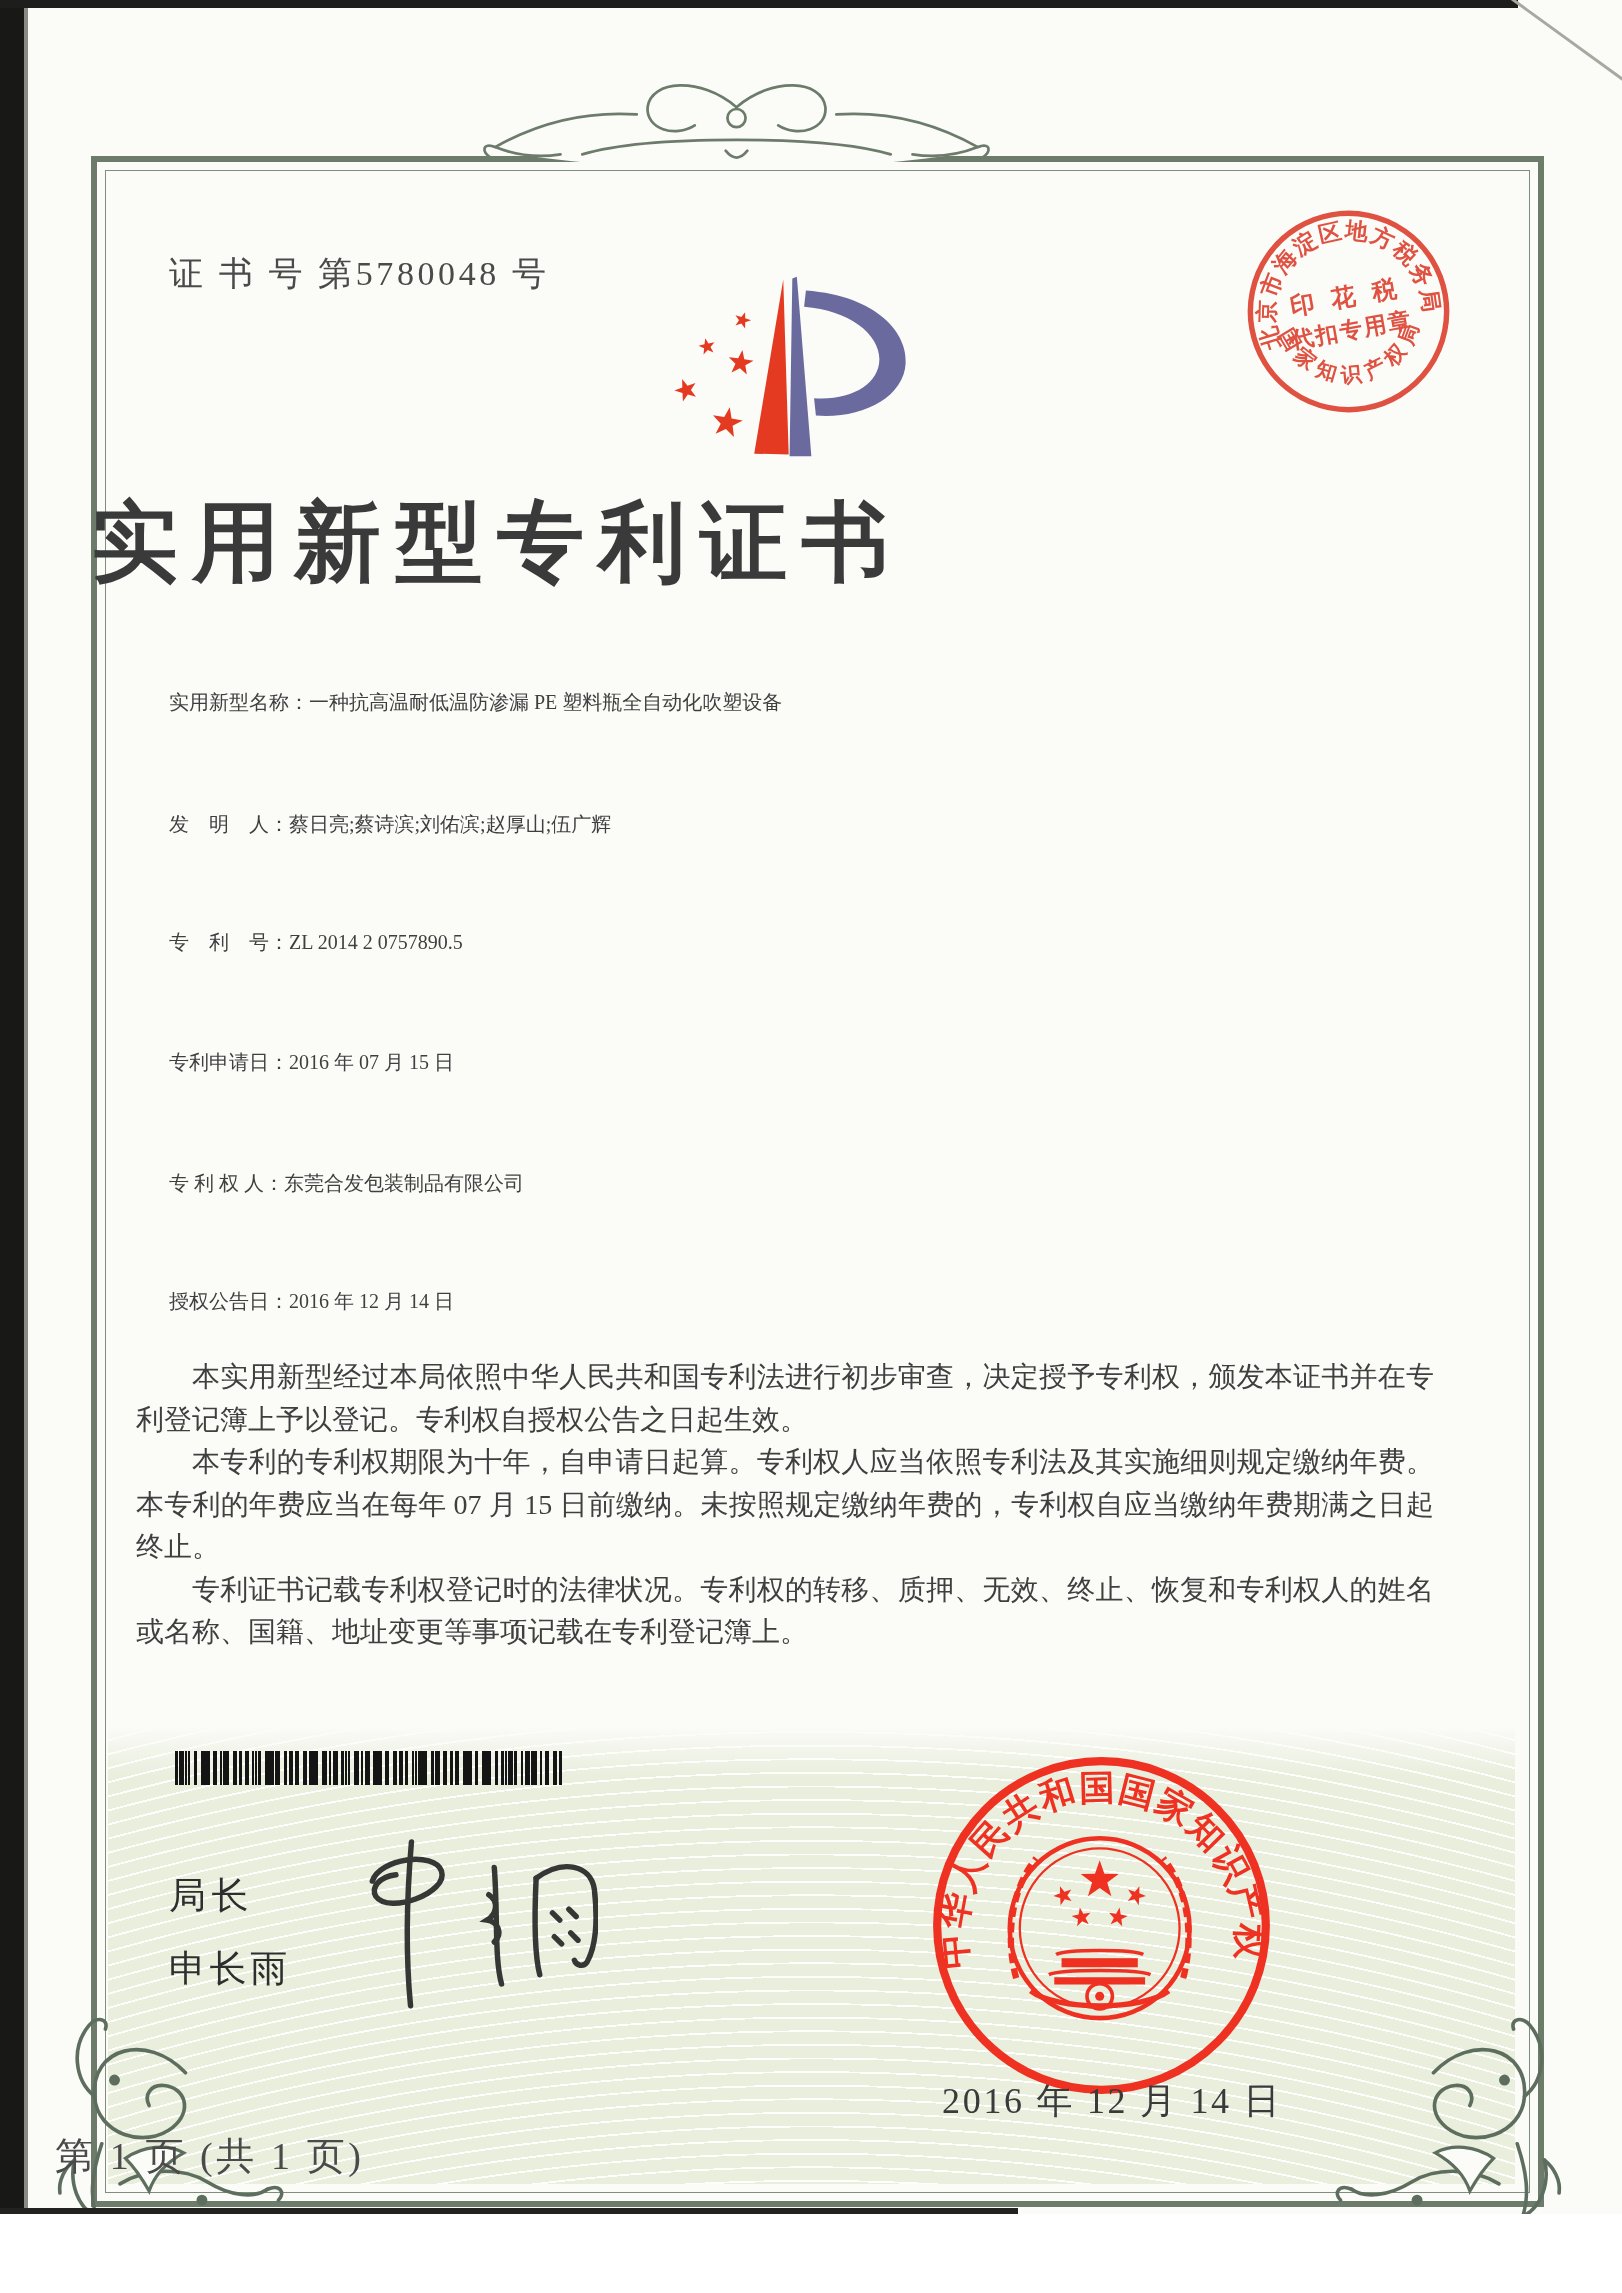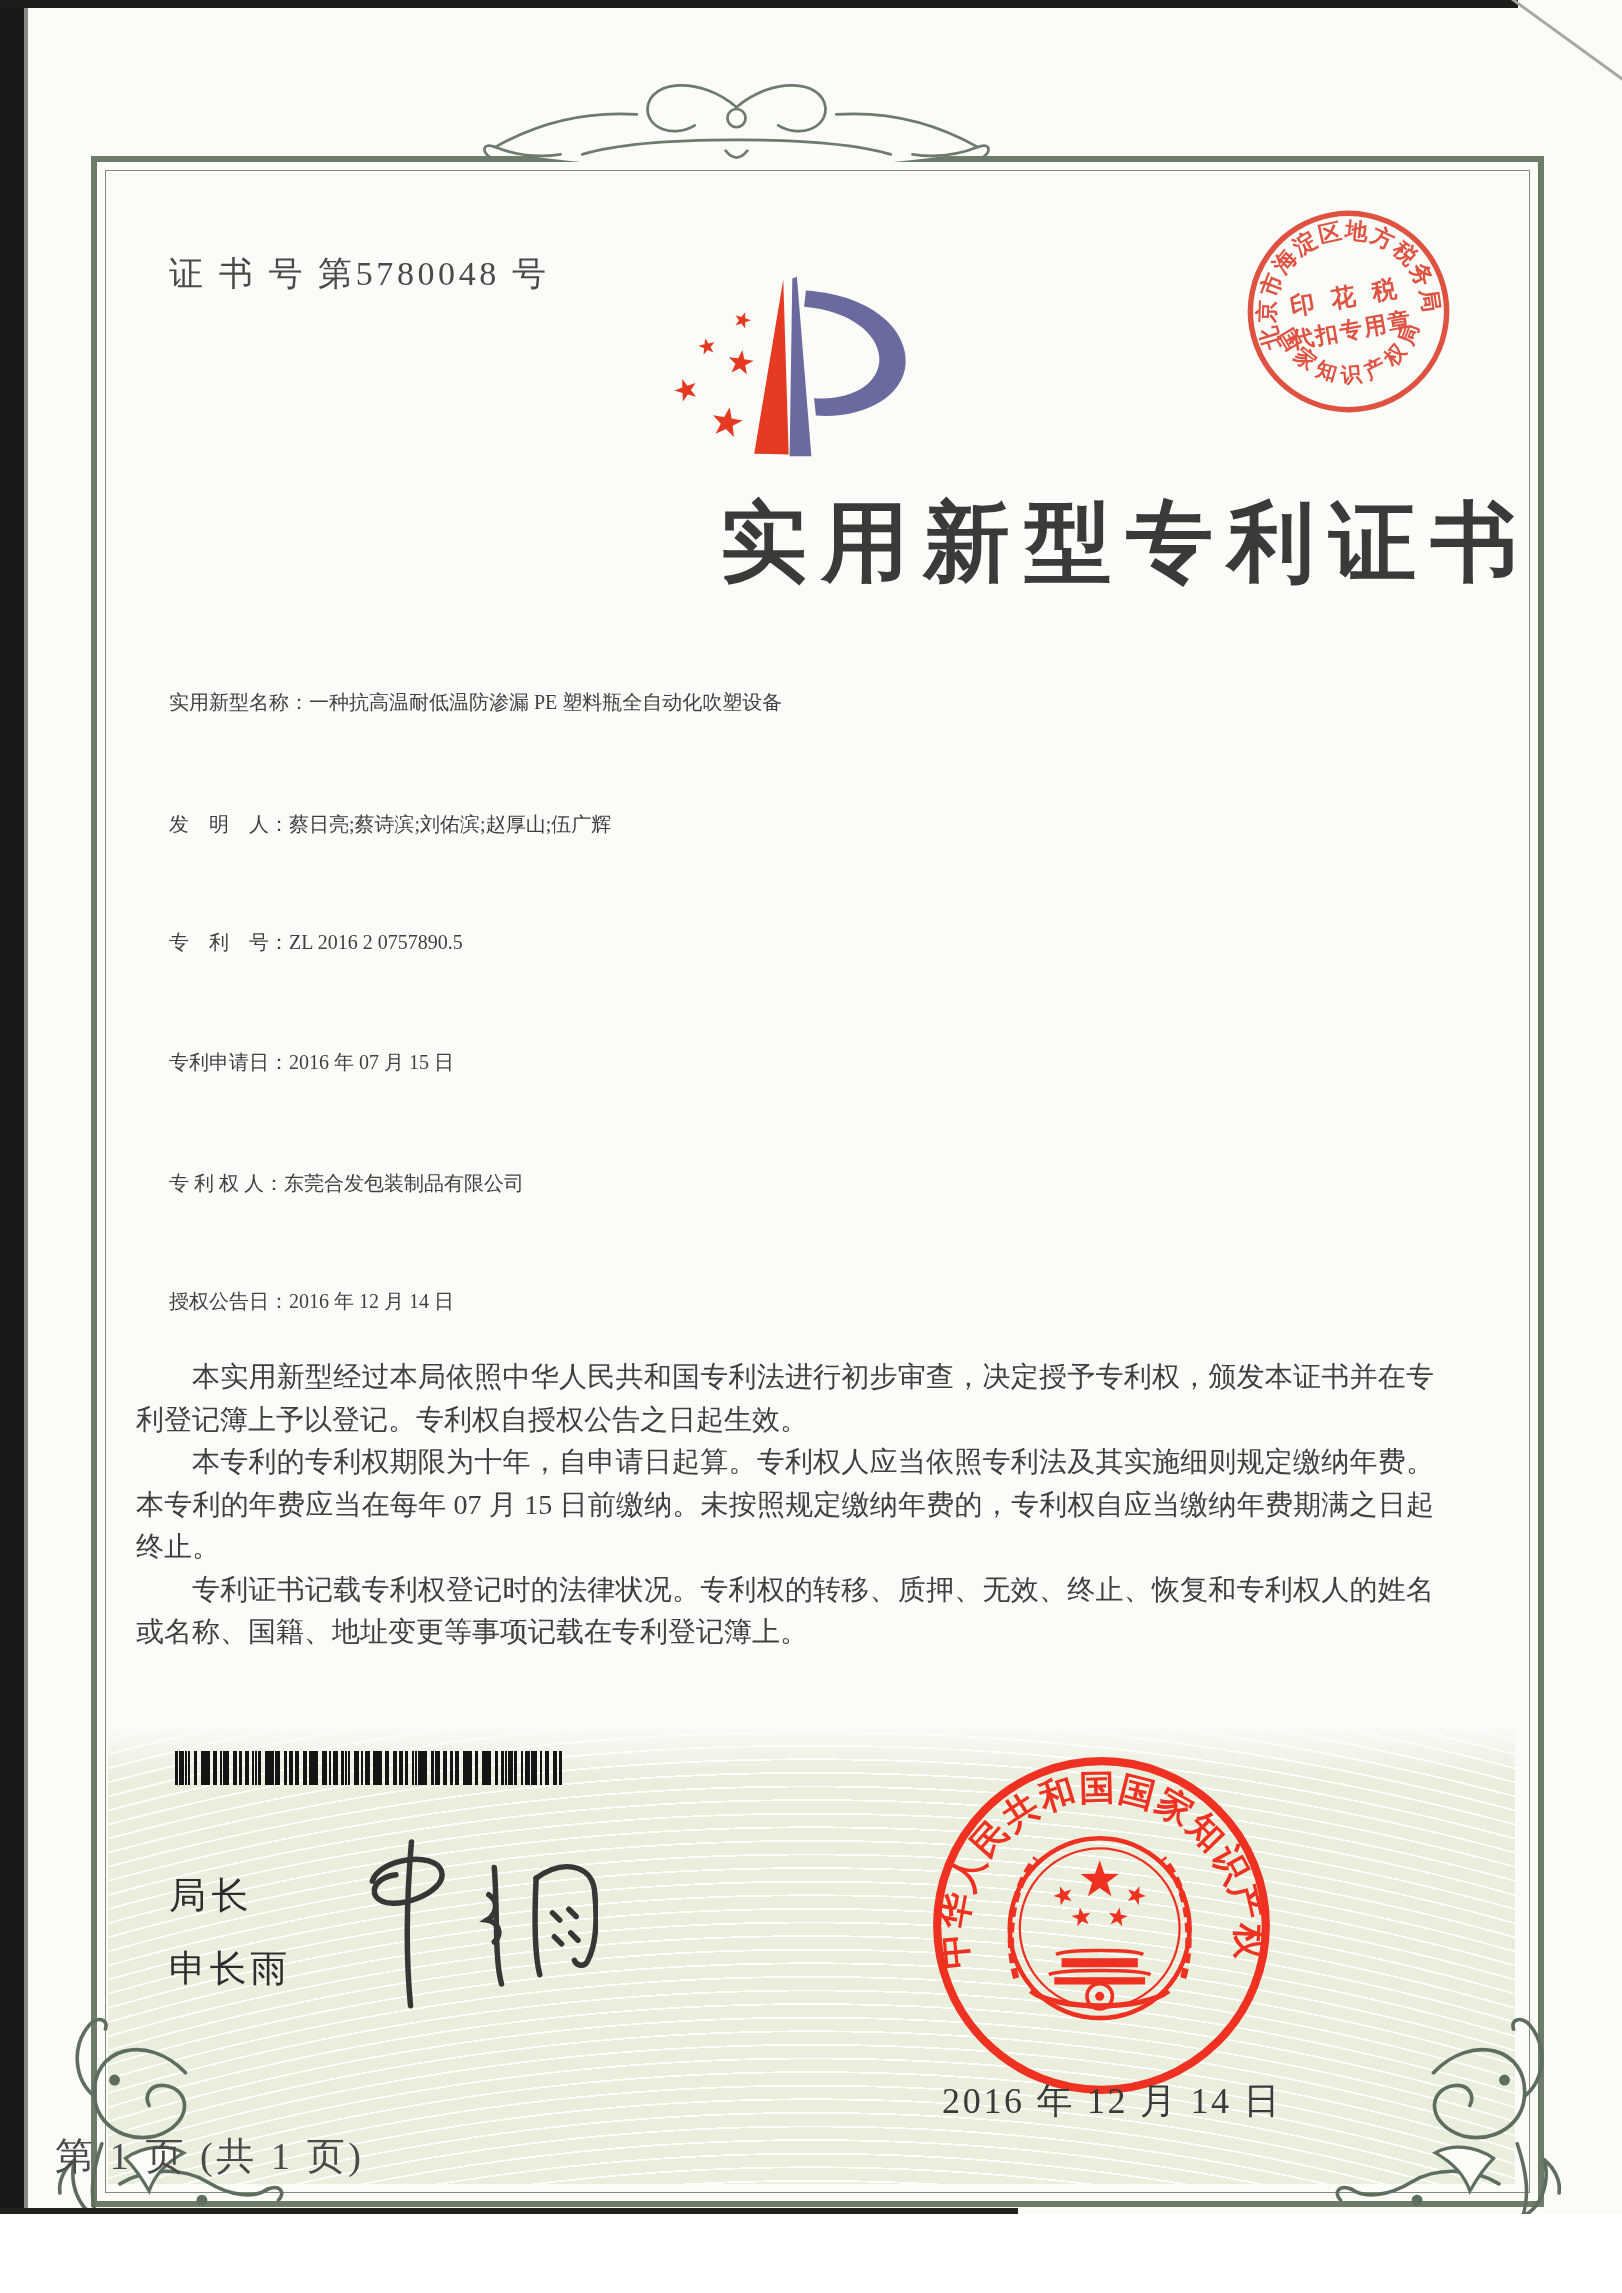--- a/index.html
+++ b/index.html
@@ -28,21 +28,21 @@
     background-image:repeating-radial-gradient(circle 2546px at 50% 2727px,
       rgba(255,255,255,.95) 0px, rgba(255,255,255,.95) 1.8px,
       rgba(233,238,221,0) 1.8px, rgba(233,238,221,0) 13.6px);}
   .band-fade{position:absolute;left:108px;top:1726px;width:1407px;height:50px;z-index:2;
     background:linear-gradient(#fbfbf8,rgba(251,251,248,0));}
 
   .cert-no{position:absolute;left:169px;top:251px;font-size:34px;letter-spacing:3.6px;color:#4a4a4a;z-index:5;}
 
   .logo{position:absolute;left:668px;top:265px;z-index:5;}
 
-  .title{position:absolute;left:91px;top:484px;width:1441px;text-align:right;
+  .title{position:absolute;left:91px;top:484px;width:1441px;text-align:left;
     font-size:87px;font-weight:700;letter-spacing:14.5px;color:#3a3a3a;z-index:5;}
 
   .field-line{position:absolute;left:169px;font-size:20px;color:#3f3f3f;z-index:5;white-space:nowrap;}
 
   .body-block{position:absolute;left:136px;top:1356px;width:1298px;z-index:5;
     font-size:28px;line-height:1.52;text-align:justify;color:#3f3f3f;}
   .body-block p{margin:0;text-indent:2em;}
 
   .barcode{position:absolute;left:175px;top:1751px;width:387px;height:34px;z-index:5;
     background-image:
@@ -165,21 +165,21 @@
       <textPath href="#taxBottom" startOffset="14">国家知识产权局</textPath>
     </text>
     <text x="115" y="108" text-anchor="middle" font-size="27" fill="#dd4433" font-weight="bold" letter-spacing="6">印 花 税</text>
     <text x="115" y="144" text-anchor="middle" font-size="25" fill="#dd4433" font-weight="bold" letter-spacing="2">代扣专用章</text>
   </svg>
 
   <div class="title">实用新型专利证书</div>
 
   <div class="field-line" style="top:689px"><span>实用新型名称：</span><span>一种抗高温耐低温防渗漏 PE 塑料瓶全自动化吹塑设备</span></div>
   <div class="field-line" style="top:811px"><span>发　明　人：</span><span>蔡日亮;蔡诗滨;刘佑滨;赵厚山;伍广辉</span></div>
-  <div class="field-line" style="top:929px"><span>专　利　号：</span><span>ZL 2016 2 0757890.5</span></div>
+  <div class="field-line" style="top:929px"><span>专　利　号：</span><span>ZL 2014 2 0757890.5</span></div>
   <div class="field-line" style="top:1049px"><span>专利申请日：</span><span>2016 年 07 月 15 日</span></div>
   <div class="field-line" style="top:1170px"><span>专 利 权 人：</span><span>东莞合发包装制品有限公司</span></div>
   <div class="field-line" style="top:1288px"><span>授权公告日：</span><span>2016 年 12 月 14 日</span></div>
 
   <div class="body-block">
     <p>本实用新型经过本局依照中华人民共和国专利法进行初步审查，决定授予专利权，颁发本证书并在专利登记簿上予以登记。专利权自授权公告之日起生效。</p>
     <p>本专利的专利权期限为十年，自申请日起算。专利权人应当依照专利法及其实施细则规定缴纳年费。本专利的年费应当在每年 07 月 15 日前缴纳。未按照规定缴纳年费的，专利权自应当缴纳年费期满之日起终止。</p>
     <p>专利证书记载专利权登记时的法律状况。专利权的转移、质押、无效、终止、恢复和专利权人的姓名或名称、国籍、地址变更等事项记载在专利登记簿上。</p>
   </div>
 

